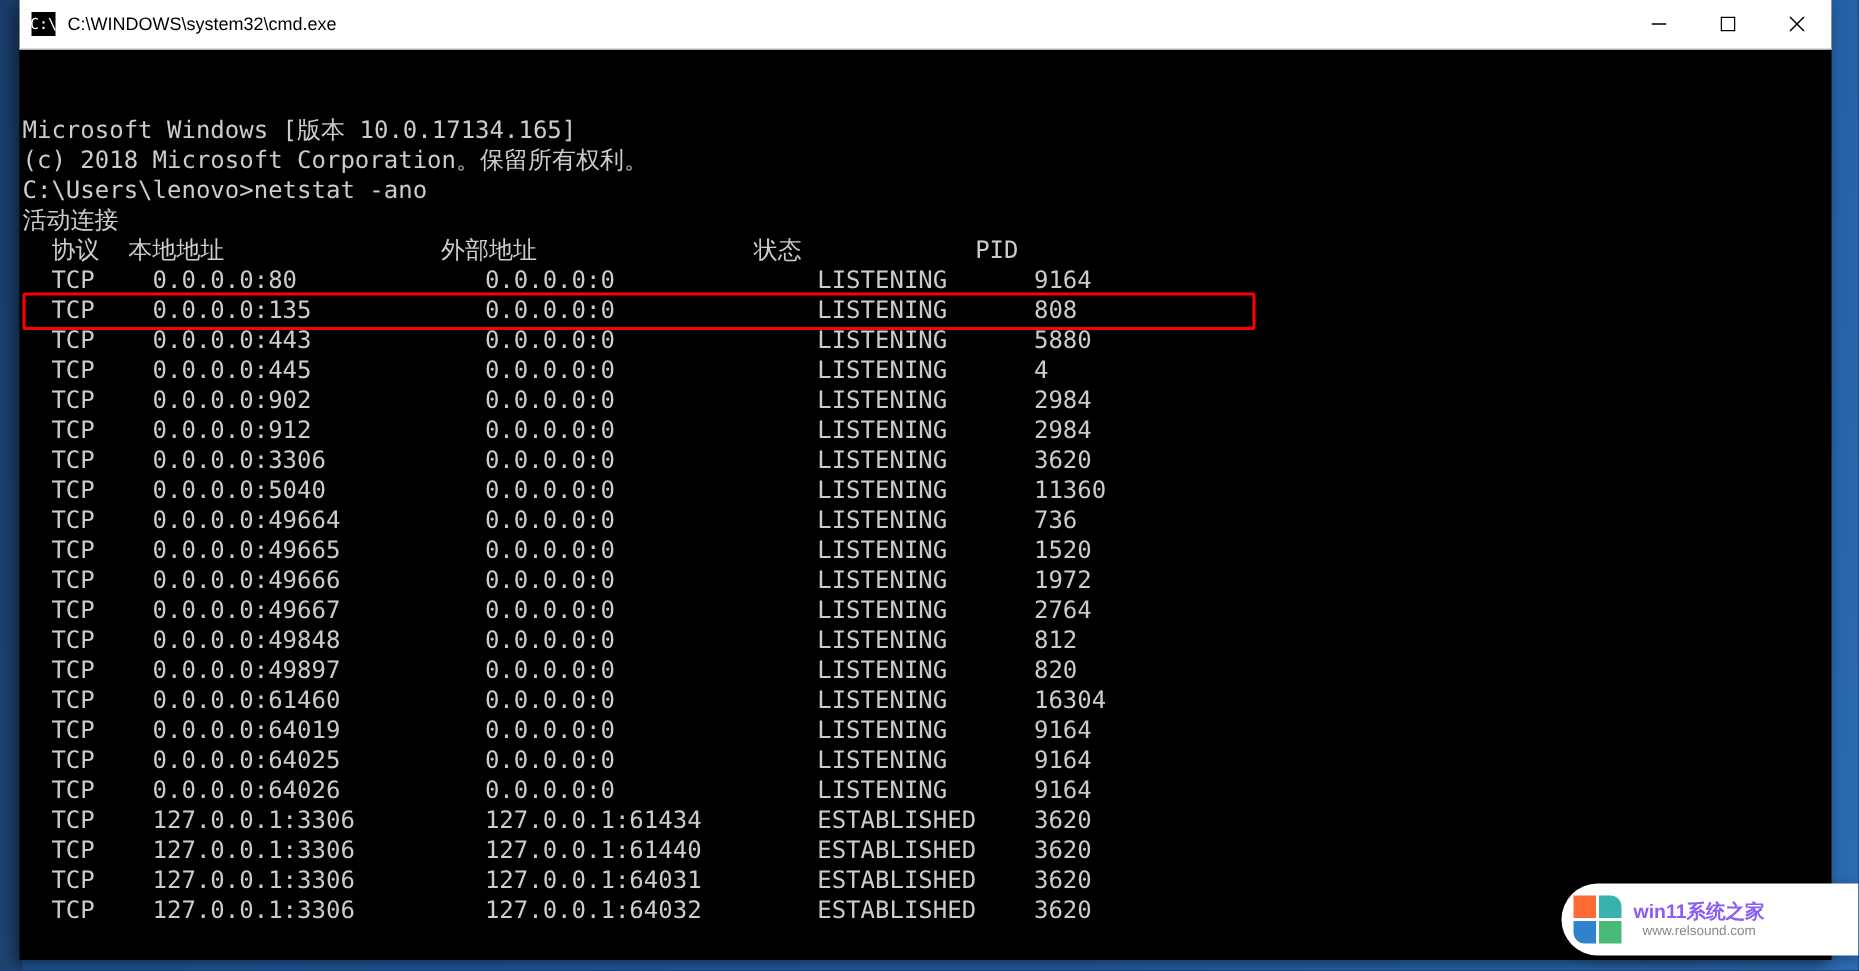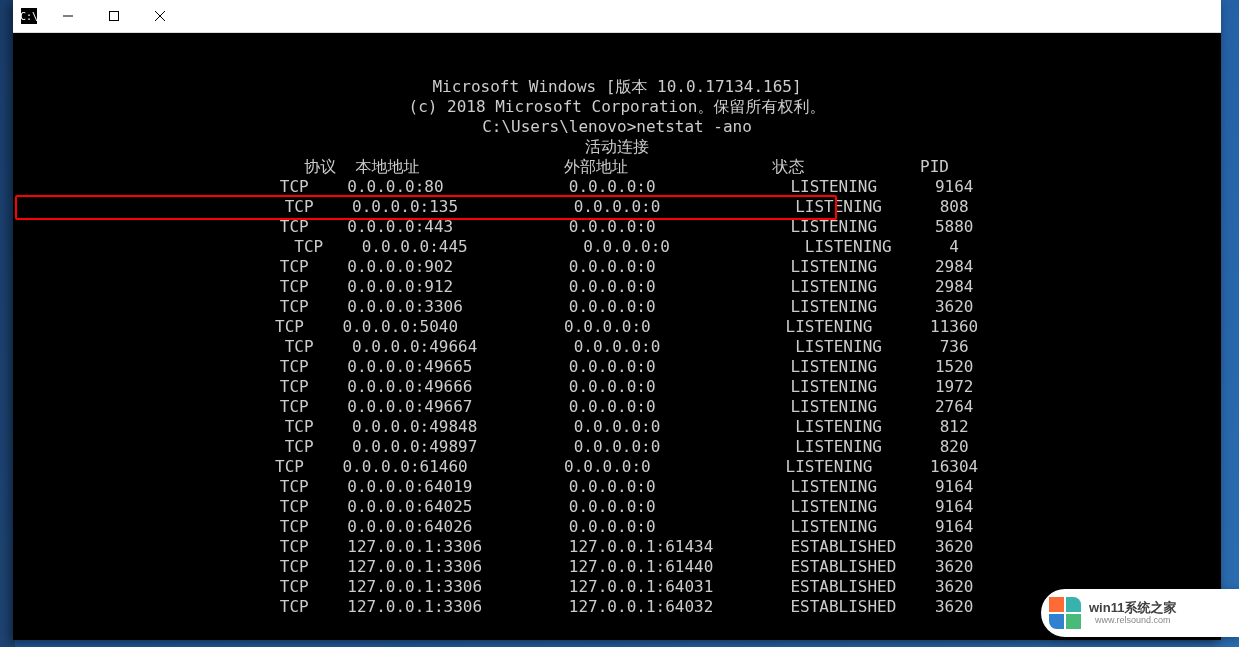--- a/index.html
+++ b/index.html
@@ -5,43 +5,44 @@
   html,body{margin:0;padding:0;width:1239px;height:647px;overflow:hidden;font-family:"Segoe UI",Arial,sans-serif;background:#2b579a;}
   .desktop{position:relative;width:1239px;height:647px;background:linear-gradient(135deg,#1a4d8f,#2b6cb0);}
   .sidebar-icons{position:absolute;left:0;top:0;width:15px;height:647px;background:#1a1a1a;opacity:0.3;}
   .cmd-window{position:absolute;left:13px;top:0;width:1208px;height:640px;background:#000;box-shadow:-3px 3px 10px rgba(0,0,0,0.5);}
   .title-bar{height:32px;background:#fff;display:flex;align-items:center;border-bottom:1px solid #ddd;}
   .title-icon{width:16px;height:16px;margin:0 8px;display:flex;align-items:center;justify-content:center;font-size:10px;background:#000;color:#fff;font-family:monospace;}
   .title-text{flex:1;font-size:12px;color:#000;font-family:"Segoe UI",sans-serif;}
   .win-controls{display:flex;height:32px;}
   .win-btn{width:46px;height:32px;display:flex;align-items:center;justify-content:center;font-size:10px;color:#000;}
   .win-btn svg{width:10px;height:10px;}
-  .terminal{padding:4px 2px;font-family:"NSimSun","SimSun","Consolas",monospace;font-size:16px;line-height:20px;color:#ccc;white-space:pre;position:relative;height:calc(100% - 40px);overflow:hidden;text-align:center;}
+  .terminal{padding:4px 2px;font-family:"NSimSun","SimSun","Consolas",monospace;font-size:16px;line-height:20px;color:#ccc;white-space:pre;position:relative;height:calc(100% - 40px);overflow:hidden;}
   .hl-row{position:absolute;border:2px solid #ff0000;border-radius:2px;pointer-events:none;}
   .watermark{position:absolute;right:10px;bottom:6px;color:#888;font-family:Consolas,monospace;font-size:15px;}
   .floating-logo{position:absolute;right:0;bottom:10px;width:190px;height:48px;background:#fff;border-radius:24px 0 0 24px;display:flex;align-items:center;padding-left:8px;box-shadow:0 2px 8px rgba(0,0,0,0.3);}
   .logo-sq{width:32px;height:32px;display:grid;grid-template-columns:1fr 1fr;grid-template-rows:1fr 1fr;gap:2px;margin-right:8px;}
   .logo-sq div:nth-child(1){background:#ff6b35;}
   .logo-sq div:nth-child(2){background:#38b2ac;border-radius:0 50% 0 0;}
   .logo-sq div:nth-child(3){background:#3182ce;border-radius:0 0 0 50%;}
   .logo-sq div:nth-child(4){background:#48bb78;}
   .logo-text{display:flex;flex-direction:column;font-size:11px;line-height:1.2;}
-  .logo-text .main{font-weight:bold;font-size:13px;color:#404040;}
+  .logo-text .main{font-weight:bold;font-size:13px;color:#8b5cf6;}
   .logo-text .sub{color:#888;font-size:9px;text-align:center;}
   .term-line{display:block;}
 </style>
 </head>
 <body>
 
 <div class="desktop">
   <div class="sidebar-icons"></div>
 
   <div class="cmd-window">
     <div class="title-bar">
       <div class="title-icon">C:\</div>
+      <div class="title-text">C:\WINDOWS\system32\cmd.exe</div>
       <div class="win-controls">
         <div class="win-btn">
           <svg viewBox="0 0 10 10">
               <line x1="0" y1="5" x2="10" y2="5" stroke="currentColor" stroke-width="1"></line>
             </svg>
         </div>
         <div class="win-btn">
           <svg viewBox="0 0 10 10">
               <rect x="0.5" y="0.5" width="9" height="9" fill="none" stroke="currentColor" stroke-width="1"></rect>
             </svg>

